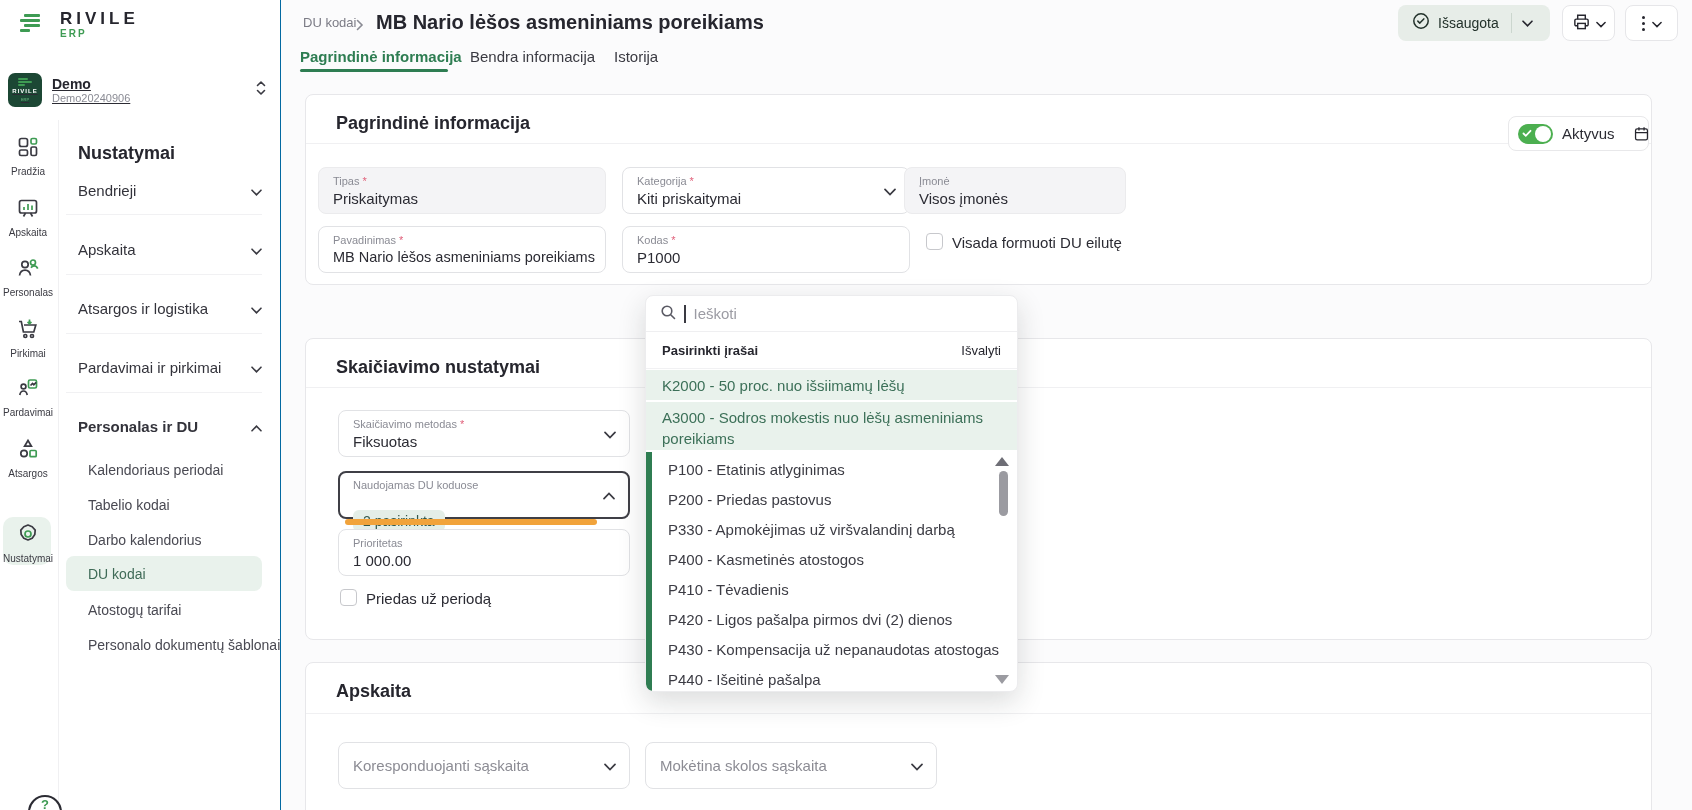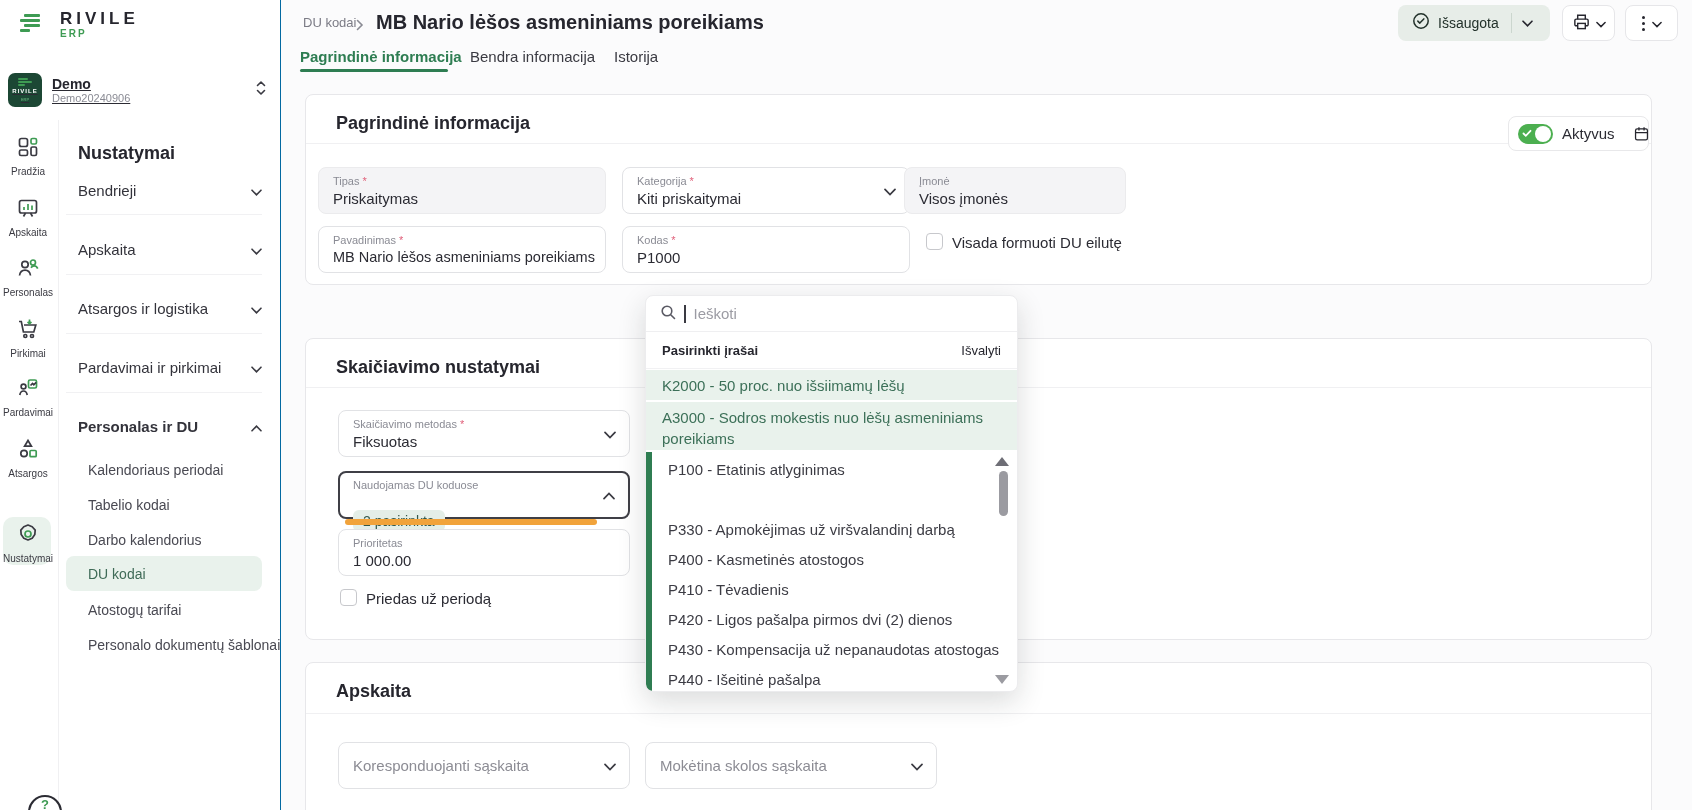--- a/index.html
+++ b/index.html
@@ -417,20 +417,21 @@
     </div>
     <div class="dd-header">
       <span class="hleft">Pasirinkti įrašai</span>
       <span class="hright">Išvalyti</span>
     </div>
     <div class="dd-selected dd-sel-1">K2000 - 50 proc. nuo išsiimamų lėšų</div>
     <div class="dd-selected dd-sel-2">A3000 - Sodros mokestis nuo lėšų asmeniniams poreikiams</div>
     <div class="dd-options">
       <div class="dd-strip"></div>
       <div class="dd-option" style="top:3px">P100 - Etatinis atlyginimas</div>
+      <div class="dd-option" style="top:33px">P200 - Priedas pastovus</div>
       <div class="dd-option" style="top:63px">P330 - Apmokėjimas už viršvalandinį darbą</div>
       <div class="dd-option" style="top:93px">P400 - Kasmetinės atostogos</div>
       <div class="dd-option" style="top:123px">P410 - Tėvadienis</div>
       <div class="dd-option" style="top:153px">P420 - Ligos pašalpa pirmos dvi (2) dienos</div>
       <div class="dd-option" style="top:183px">P430 - Kompensacija už nepanaudotas atostogas</div>
       <div class="dd-option" style="top:213px">P440 - Išeitinė pašalpa</div>
       <div class="scroll-up"></div>
       <div class="scroll-thumb"></div>
       <div class="scroll-down"></div>
     </div>

